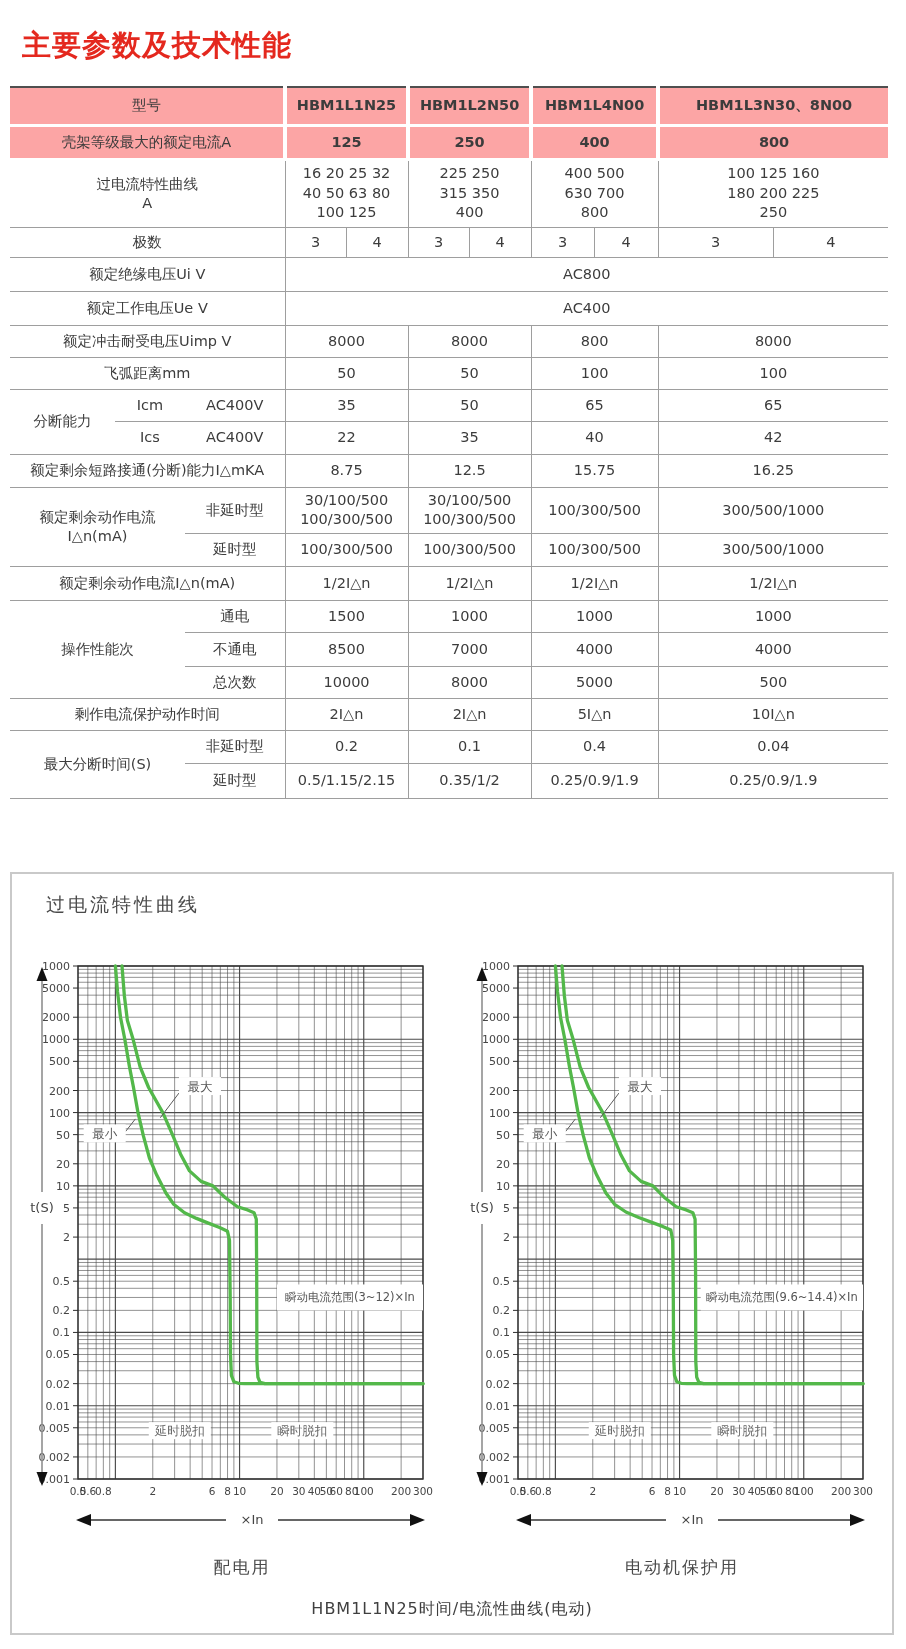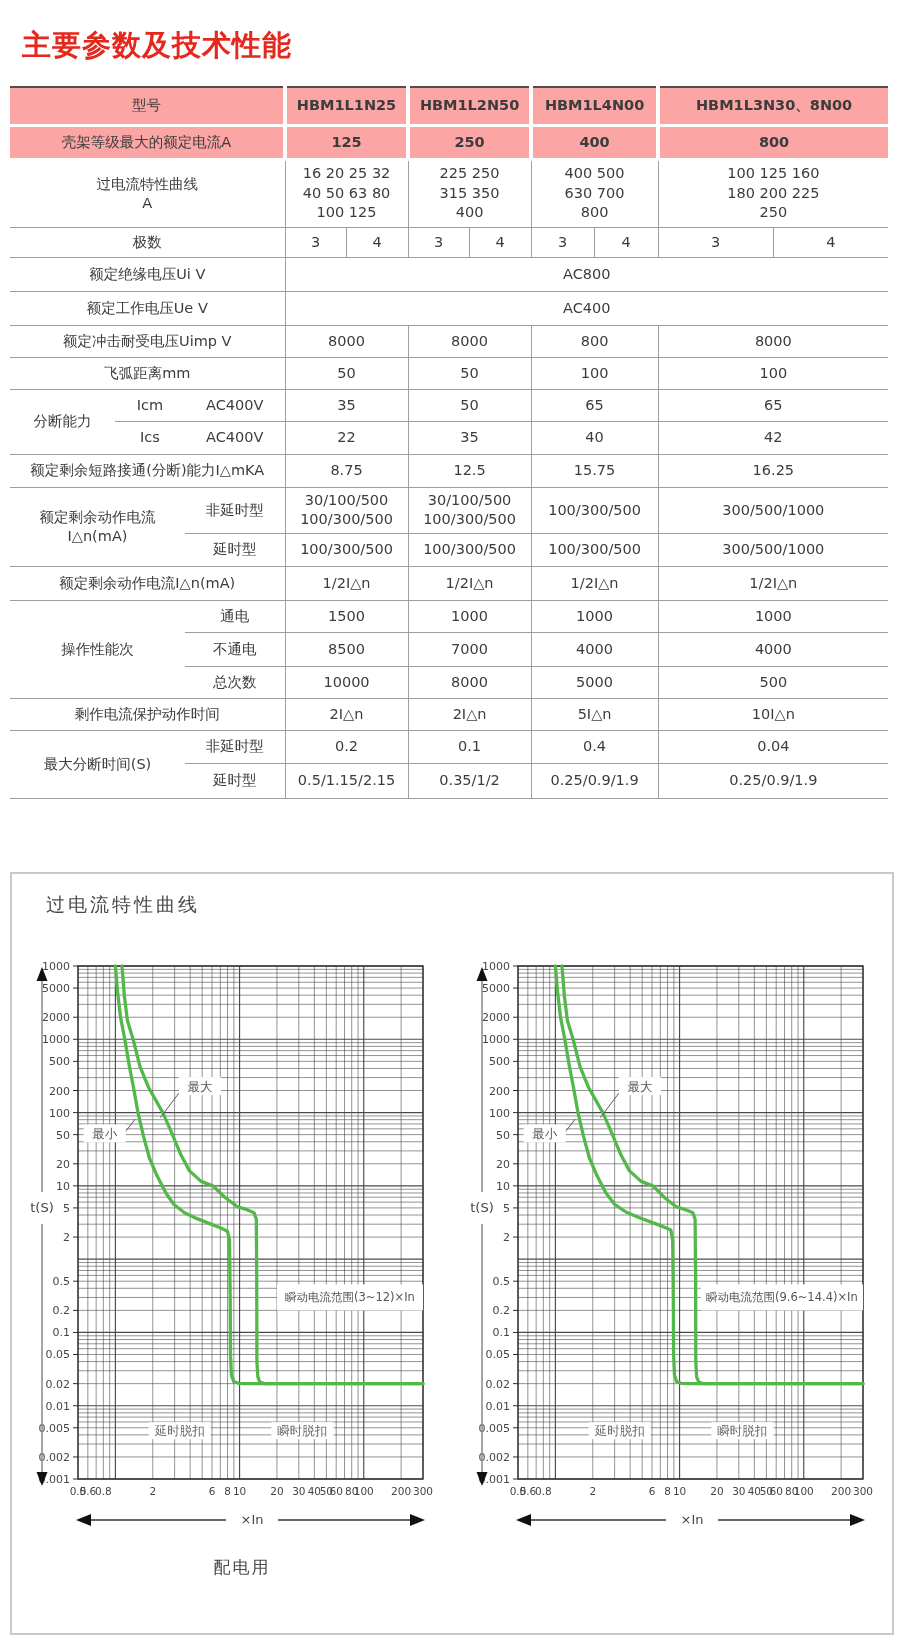--- a/index.html
+++ b/index.html
@@ -590,15 +590,17 @@
           <line x1="30" y1="309.9183411108032" x2="30" y2="560" stroke="#8f8f8f" stroke-width="1.6"></line>
           <polygon points="30,53 24.5,67 35.5,67" fill="#111"></polygon>
           <polygon points="30,572 24.5,558 35.5,558" fill="#111"></polygon>
           <text x="30" y="297.9183411108032" text-anchor="middle" font-size="13" fill="#454545">t(S)</text>
           <line x1="78" y1="606" x2="214" y2="606" stroke="#333" stroke-width="1.3"></line>
           <line x1="266" y1="606" x2="399" y2="606" stroke="#333" stroke-width="1.3"></line>
           <polygon points="64,606 79,600 79,612" fill="#111"></polygon>
           <polygon points="413,606 398,600 398,612" fill="#111"></polygon>
           <text x="240" y="610" text-anchor="middle" font-size="13" fill="#454545">×In</text>
         </svg>
+      <div class="chart-subtitle">电动机保护用</div>
     </div>
   </div>
+  <div class="caption">HBM1L1N25时间/电流性曲线(电动)</div>
 </div>
 
 </body></html>

